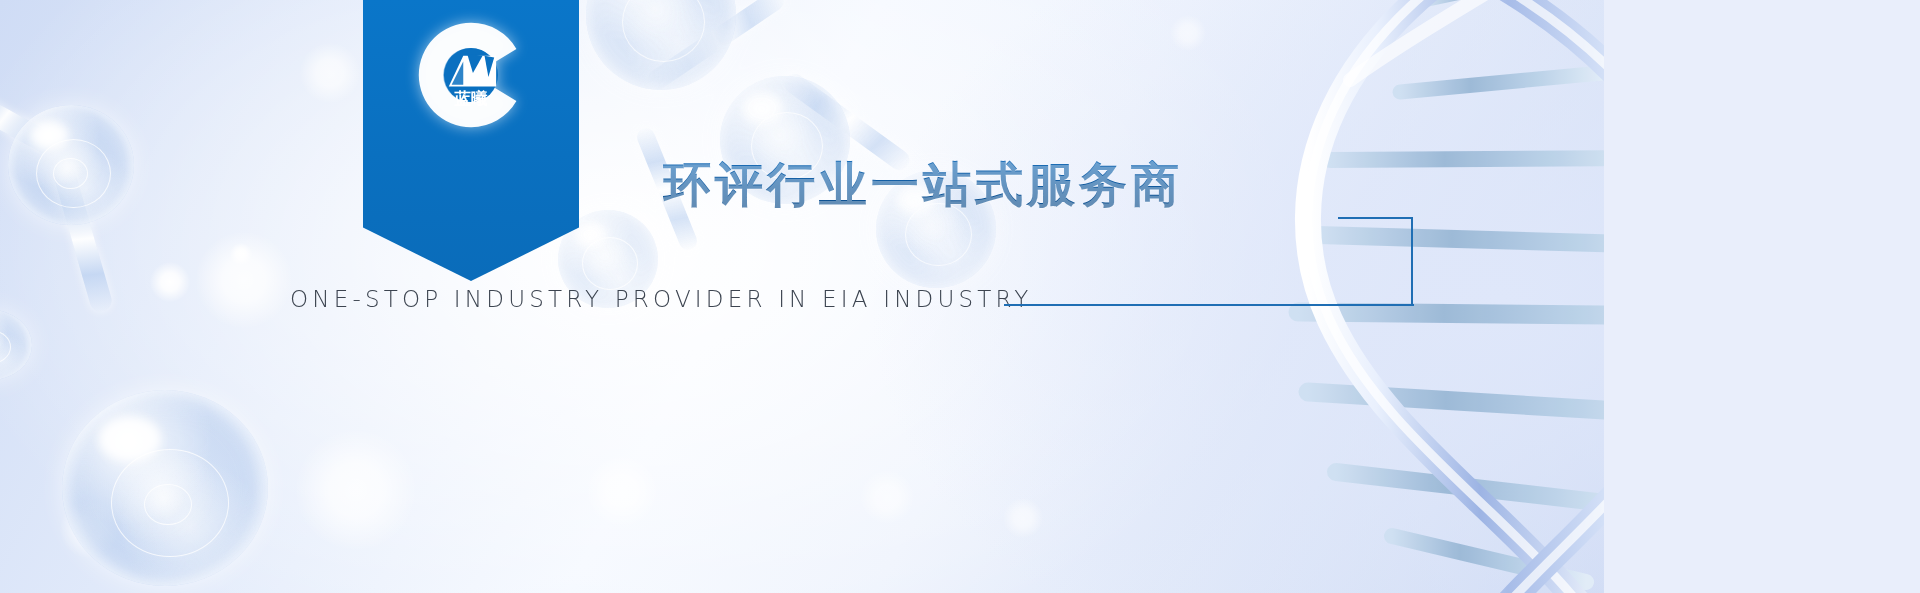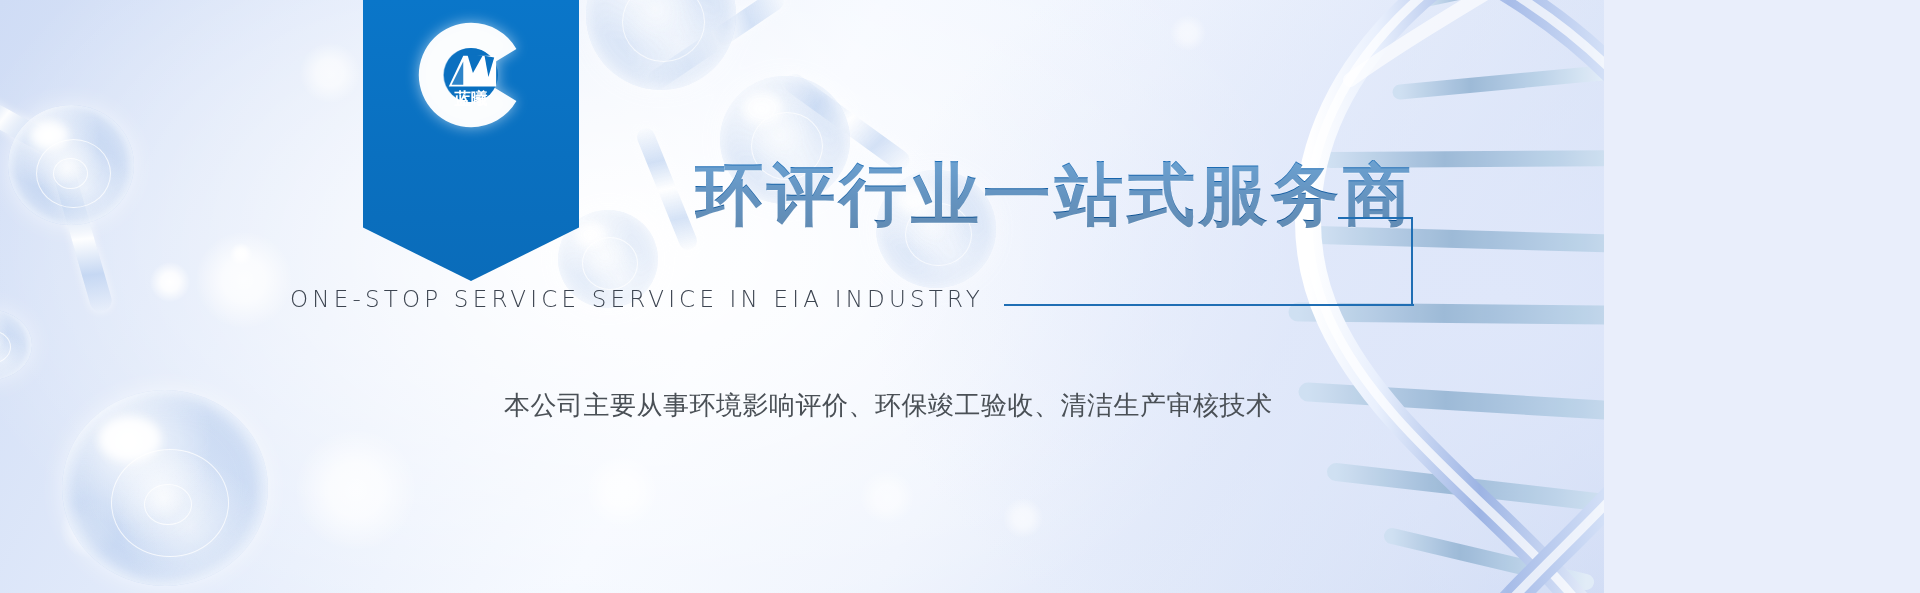--- a/index.html
+++ b/index.html
@@ -65,27 +65,26 @@
   .ribbon-name{
     margin-top:10px;color:#ffffff;font-size:33px;letter-spacing:3px;
     font-weight:700;font-family:"DejaVu Sans","Liberation Sans",sans-serif;
     text-shadow:0 1px 4px rgba(10,60,110,.35);
   }
 
   
   .headline{
     position:absolute;left:663px;top:160px;
     font-family:"DejaVu Serif","Liberation Serif",serif;
-    font-weight:700;font-size:68px;letter-spacing:4px;
+    font-weight:700;font-size:48px;letter-spacing:4px;
     color:#1362ab;line-height:1;
     background:linear-gradient(180deg,#1d6fb8 0%,#125a9e 55%,#0d4e8c 100%);
     -webkit-background-clip:text;background-clip:text;
     -webkit-text-fill-color:transparent;
     text-shadow:0 1px 0 rgba(255,255,255,.35);
-    margin-left:32px;
   }
   .subline{
     position:absolute;left:290px;top:286px;
     font-family:"DejaVu Sans","Liberation Sans",sans-serif;
     font-size:23px;letter-spacing:4.2px;font-weight:300;
     color:#3c4450;white-space:nowrap;
   }
 
   
   .rule{position:absolute;background:#1f6eb4;}
@@ -223,23 +222,22 @@
           <path d="M74 40 L78 62 L84 42 Z" fill="#0a70c0"></path>
           <path d="M40 70 L52 46 L52 70 Z" fill="#0a70c0" opacity=".85"></path>
         </g>
         <text x="60" y="90" text-anchor="middle" font-family="DejaVu Sans, Liberation Sans, sans-serif" font-size="17" font-weight="700" fill="#ffffff">蓝曦</text>
       </svg>
     </div>
   </div>
 
   <div class="headline">环评行业一站式服务商</div>
 
-  <div class="subline">ONE-STOP SERVICE SERVICE IN EIA INDUSTRY</div>
+  <div class="subline">ONE-STOP INDUSTRY PROVIDER IN EIA INDUSTRY</div>
 
   <div class="rule rule-bottom"></div>
   <div class="rule rule-vert"></div>
   <div class="rule rule-top"></div>
 
   <div class="body-copy">
-    <p>本公司主要从事环境影响评价、环保竣工验收、清洁生产审核技术</p>
   </div>
 
 </div>
 
 </body></html>

